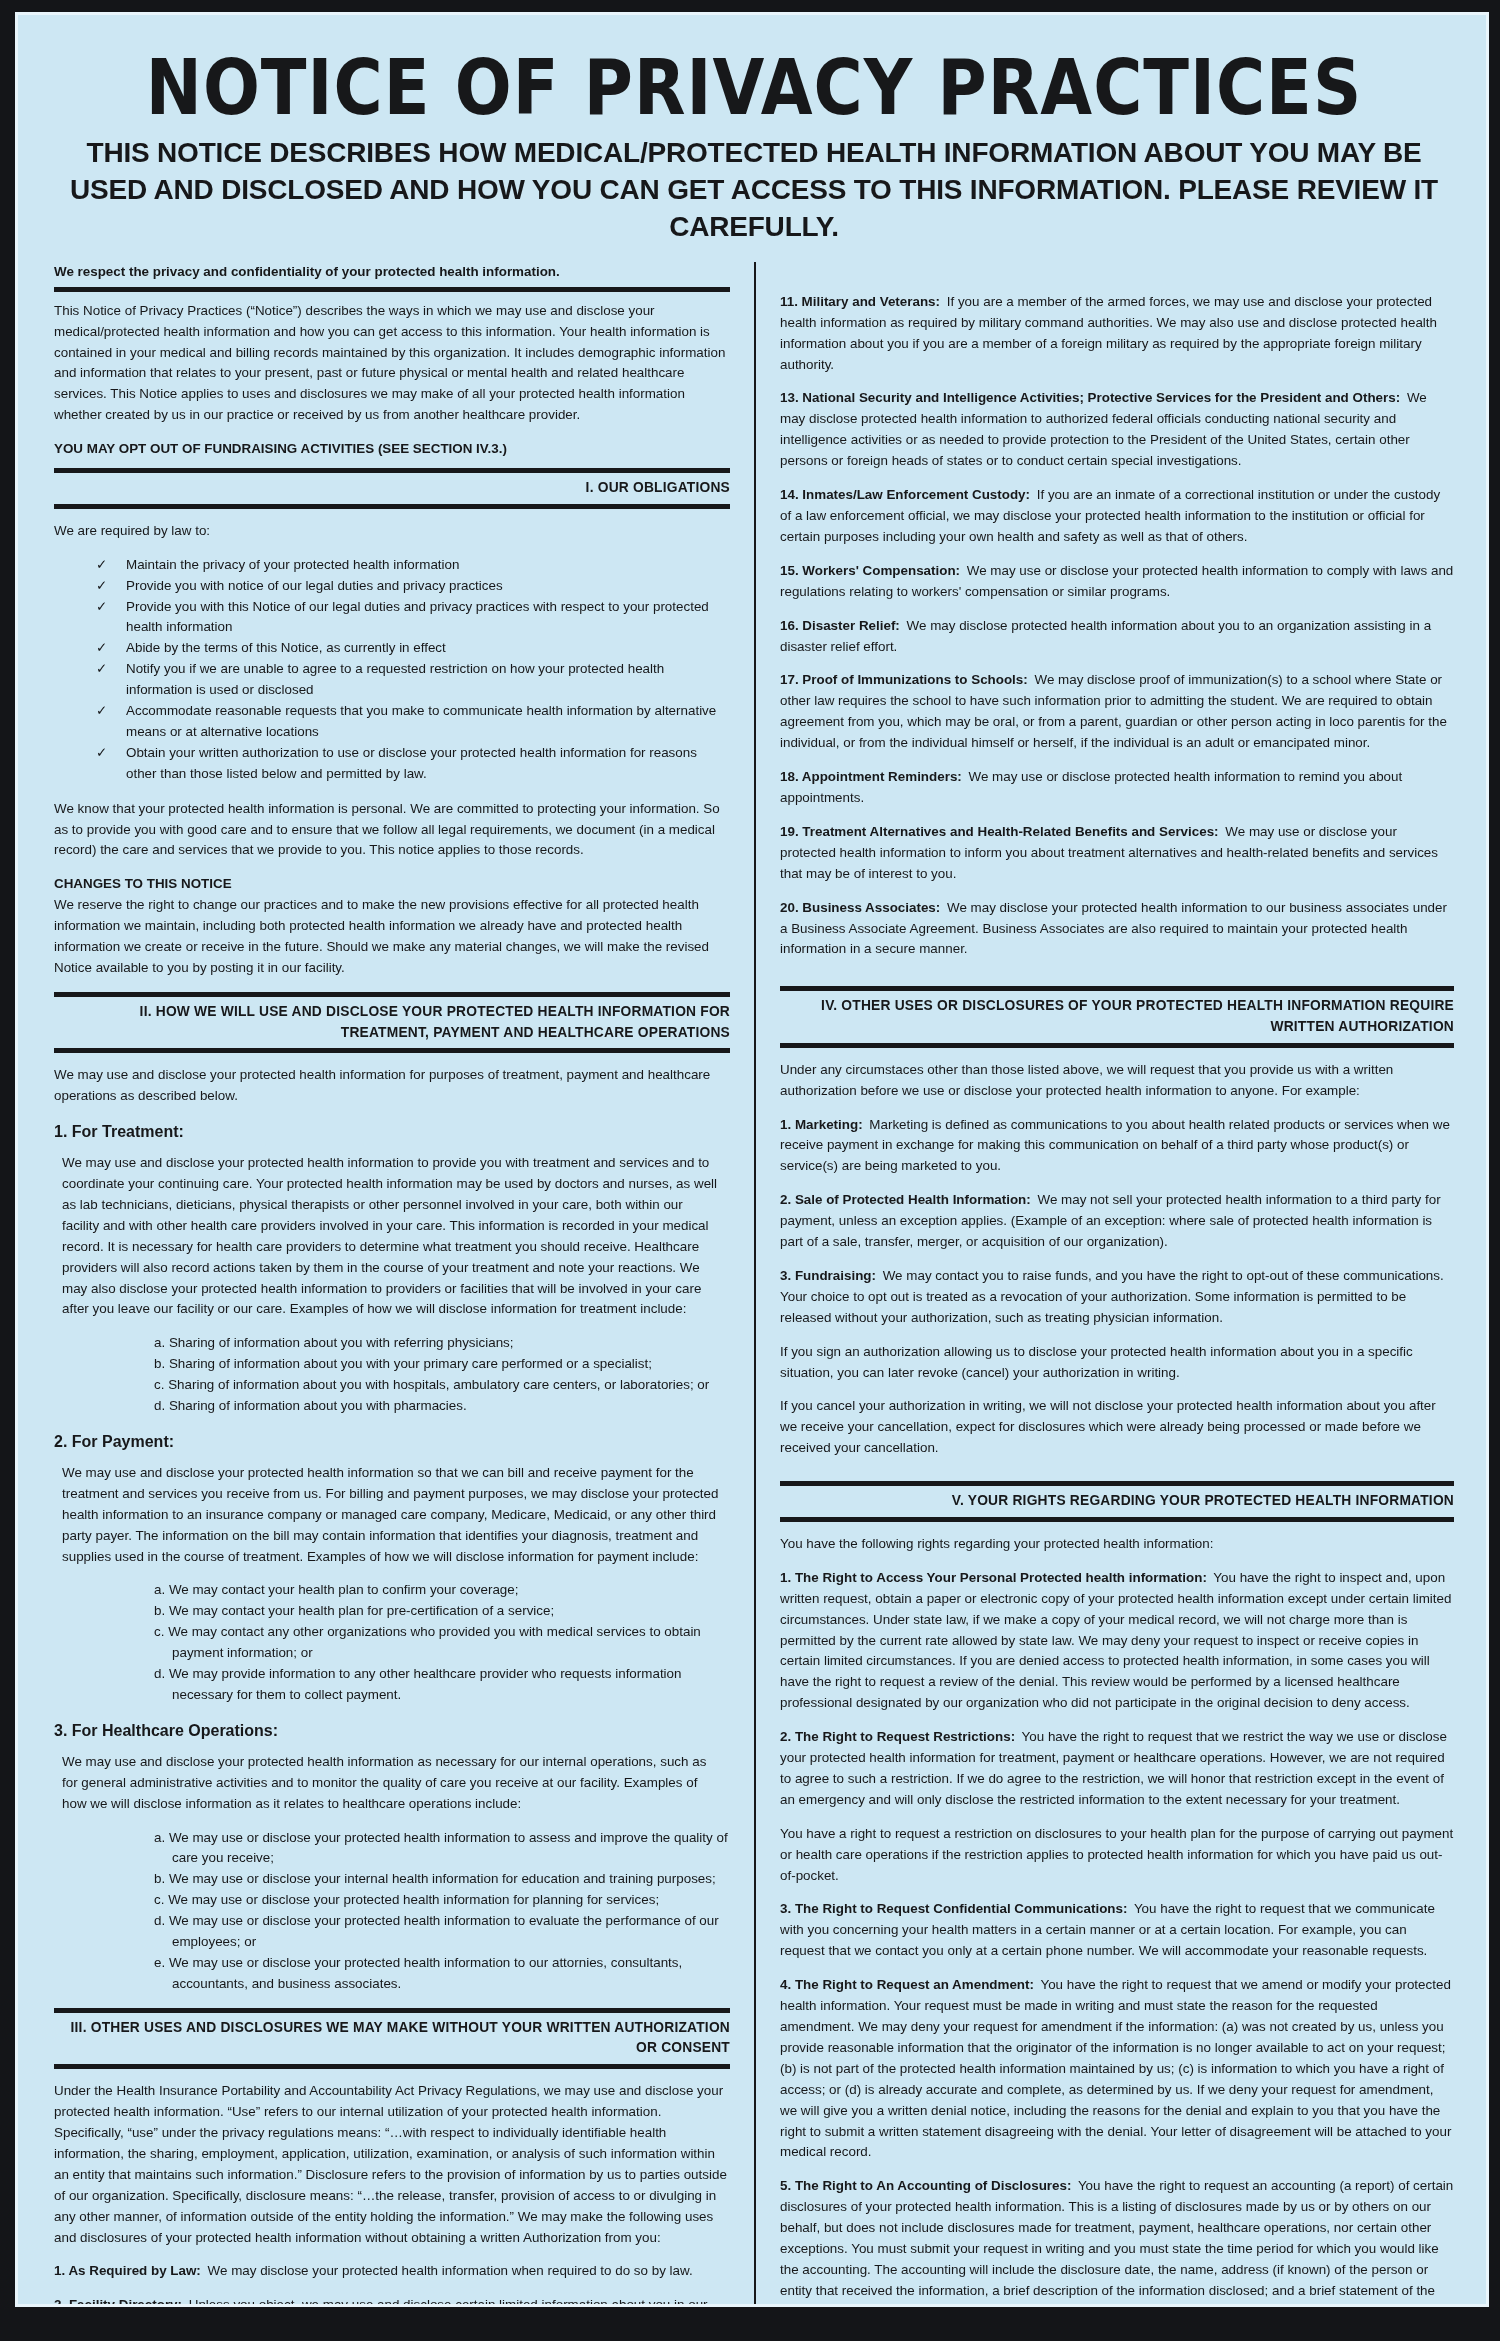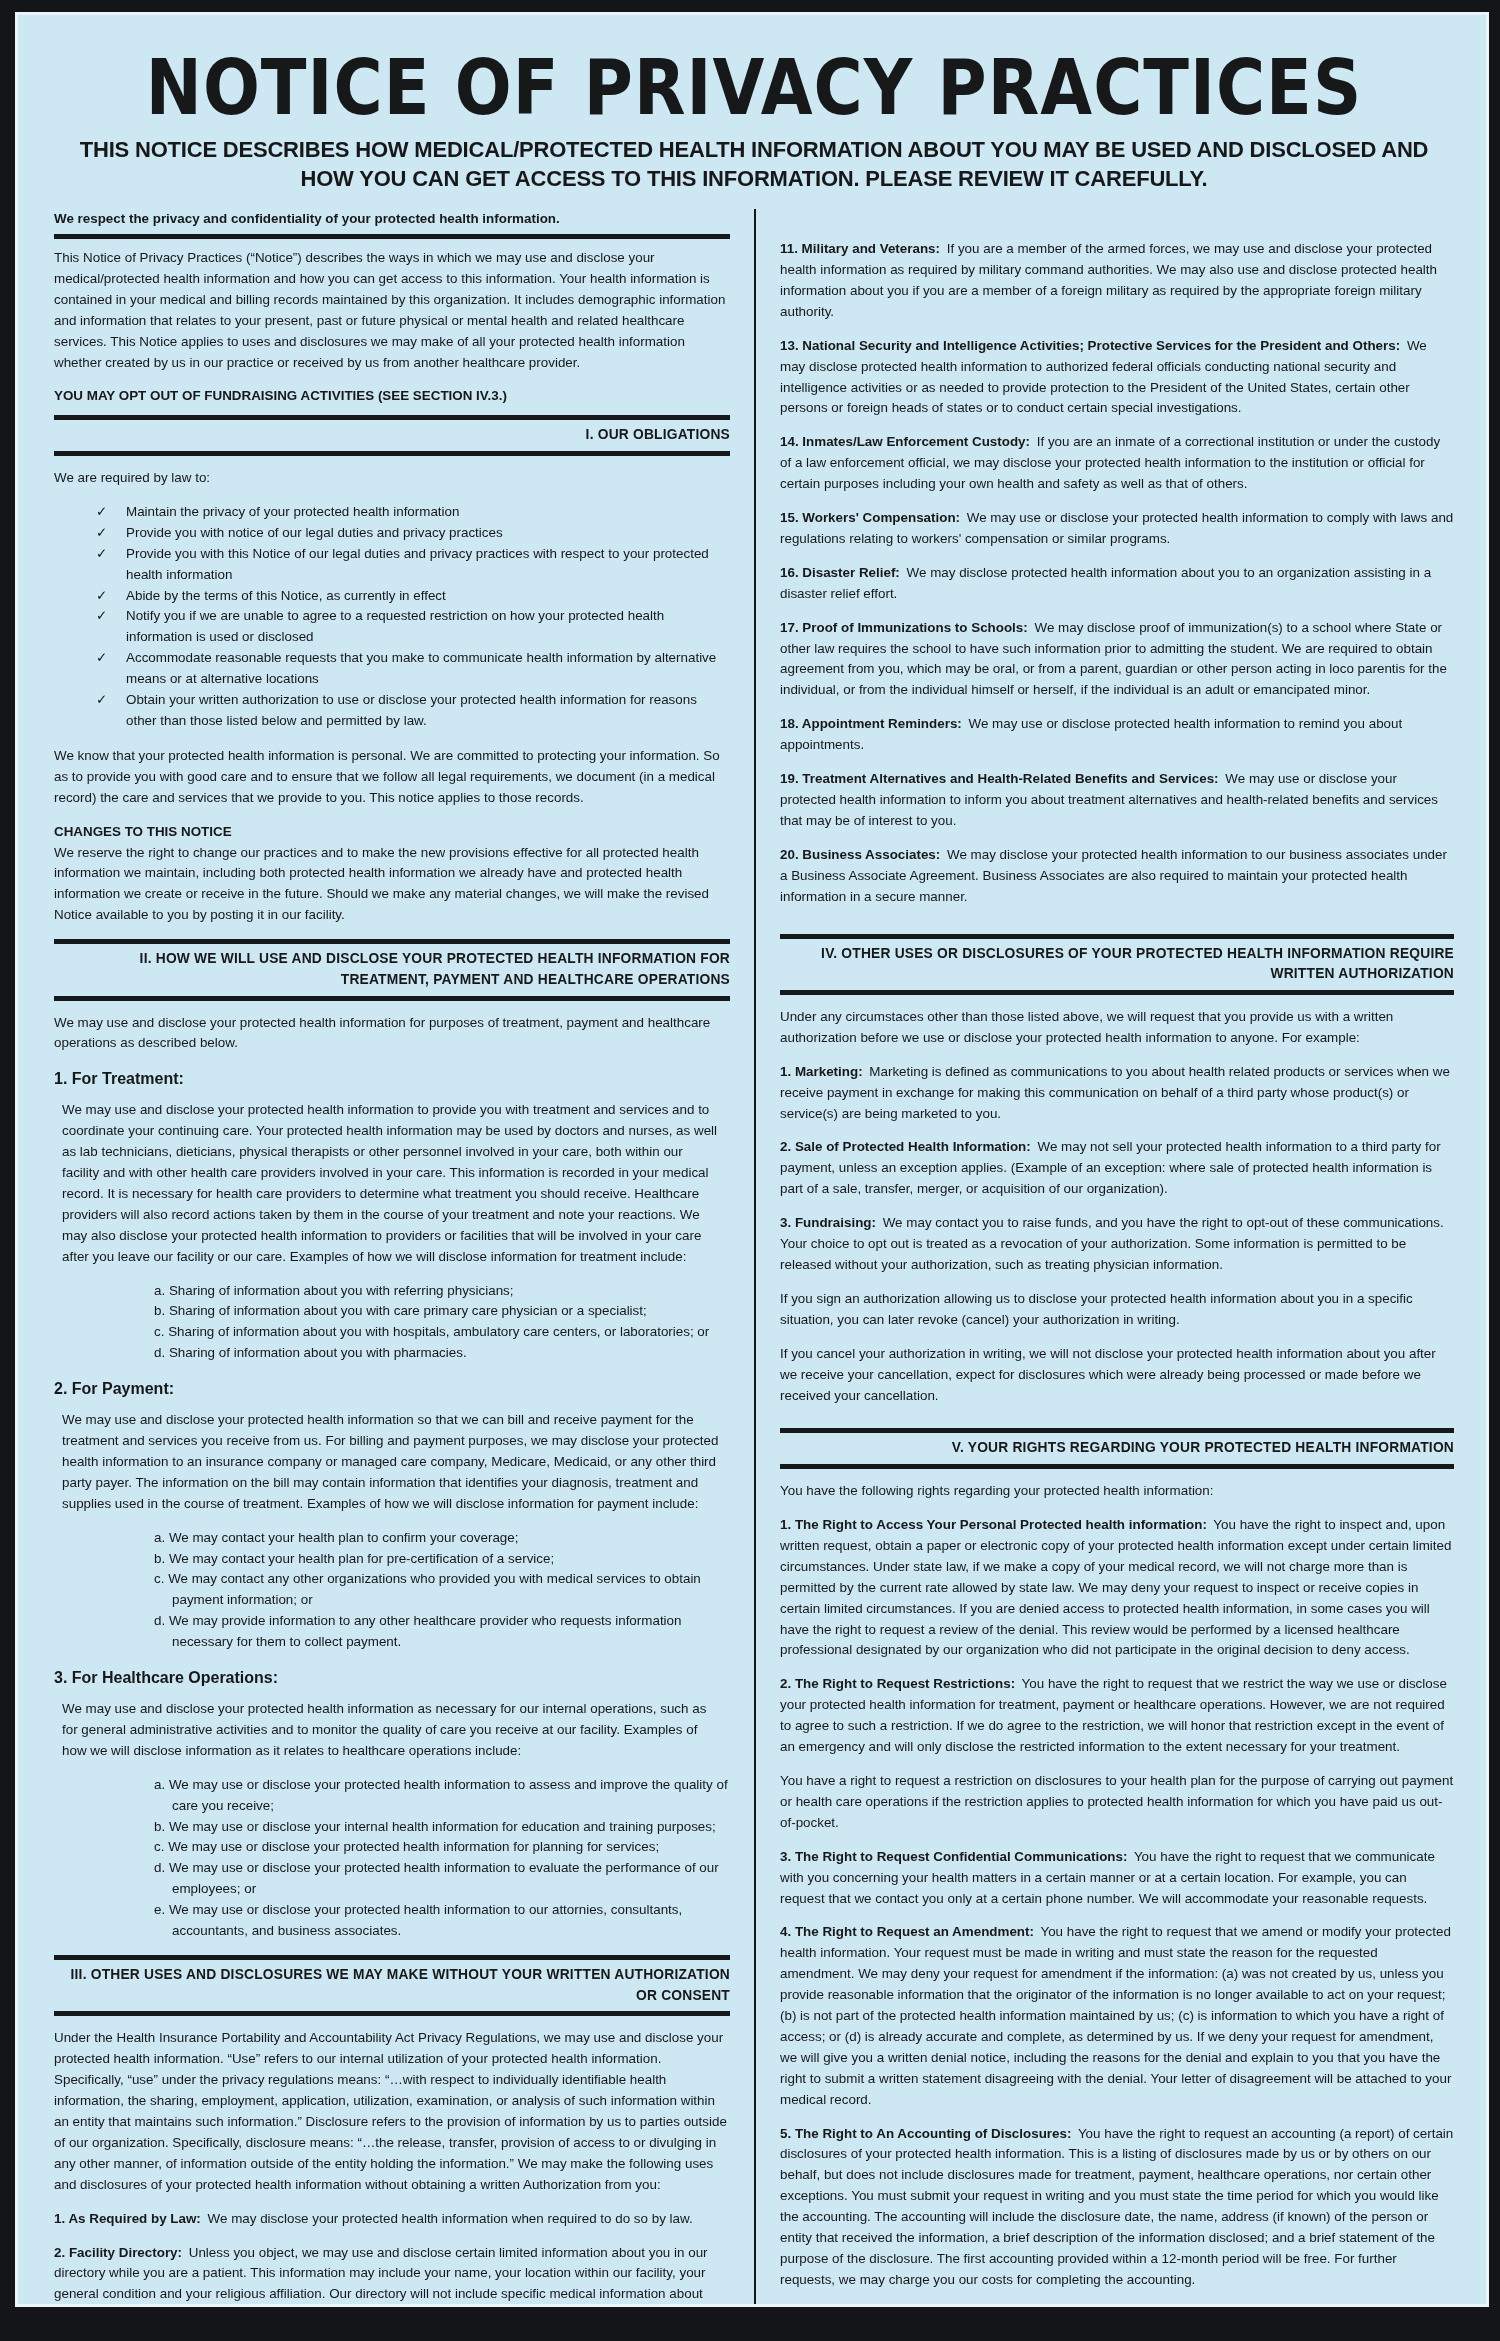--- a/index.html
+++ b/index.html
@@ -30,21 +30,21 @@
     font-size:67px;
     letter-spacing:1px;
     text-align:center;
     transform:scaleY(1.14);
     transform-origin:center top;
     margin:20px 0 14px 0;
     white-space:nowrap;
   }
   .subtitle {
     font-weight:bold;
-    font-size:22px;
+    font-size:28px;
     line-height:1.32;
     letter-spacing:-0.2px;
     text-align:center;
     max-width:1370px;
     margin:0 auto 16px auto;
   }
   
   .cols { display:flex; align-items:stretch; min-height:2080px; }
   .col { width:50%; font-size:13.4px; line-height:1.56; }
   .col-left  { padding-right:24px; }
@@ -139,21 +139,21 @@
       </div>
 
       <p>We may use and disclose your protected health information for purposes of treatment, payment and healthcare operations as described below.</p>
 
       <div class="blk">
         <h3>1. For Treatment:</h3>
         <p class="m0">We may use and disclose your protected health information to provide you with treatment and services and to coordinate your continuing care. Your protected health information may be used by doctors and nurses, as well as lab technicians, dieticians, physical therapists or other personnel involved in your care, both within our facility and with other health care providers involved in your care. This information is recorded in your medical record. It is necessary for health care providers to determine what treatment you should receive. Healthcare providers will also record actions taken by them in the course of your treatment and note your reactions. We may also disclose your protected health information to providers or facilities that will be involved in your care after you leave our facility or our care. Examples of how we will disclose information for treatment include:</p>
       </div>
       <div class="examples">
         <p class="ex">a. Sharing of information about you with referring physicians;</p>
-        <p class="ex">b. Sharing of information about you with care primary care physician or a specialist;</p>
+        <p class="ex">b. Sharing of information about you with your primary care performed or a specialist;</p>
         <p class="ex">c. Sharing of information about you with hospitals, ambulatory care centers, or laboratories; or</p>
         <p class="ex">d. Sharing of information about you with pharmacies.</p>
       </div>
 
       <div class="blk">
         <h3>2. For Payment:</h3>
         <p class="m0">We may use and disclose your protected health information so that we can bill and receive payment for the treatment and services you receive from us. For billing and payment purposes, we may disclose your protected health information to an insurance company or managed care company, Medicare, Medicaid, or any other third party payer. The information on the bill may contain information that identifies your diagnosis, treatment and supplies used in the course of treatment. Examples of how we will disclose information for payment include:</p>
       </div>
       <div class="examples">
         <p class="ex">a. We may contact your health plan to confirm your coverage;</p>

